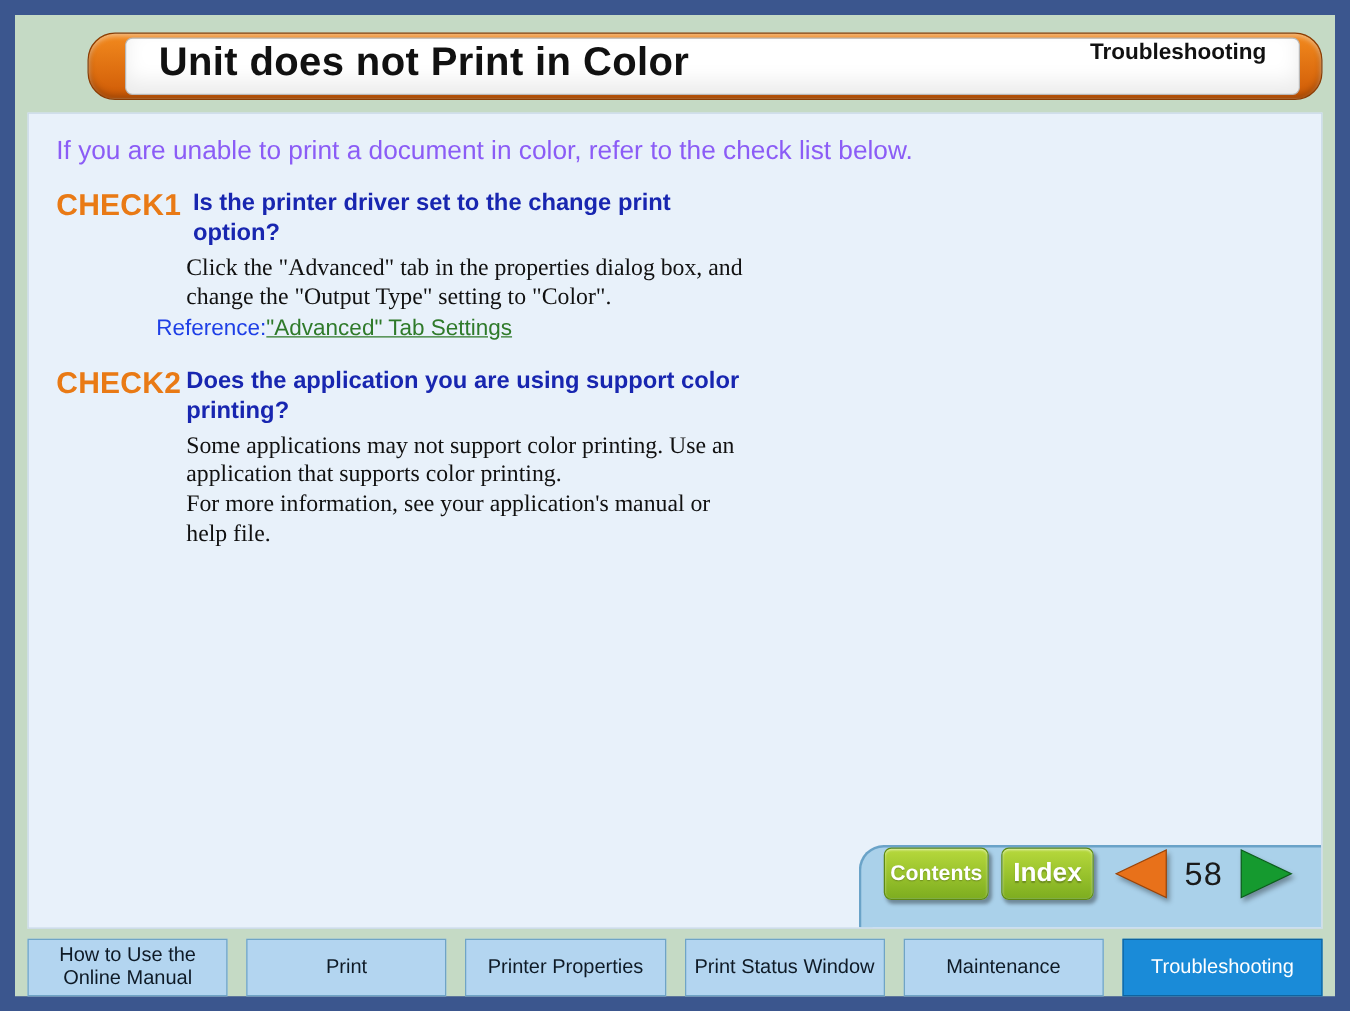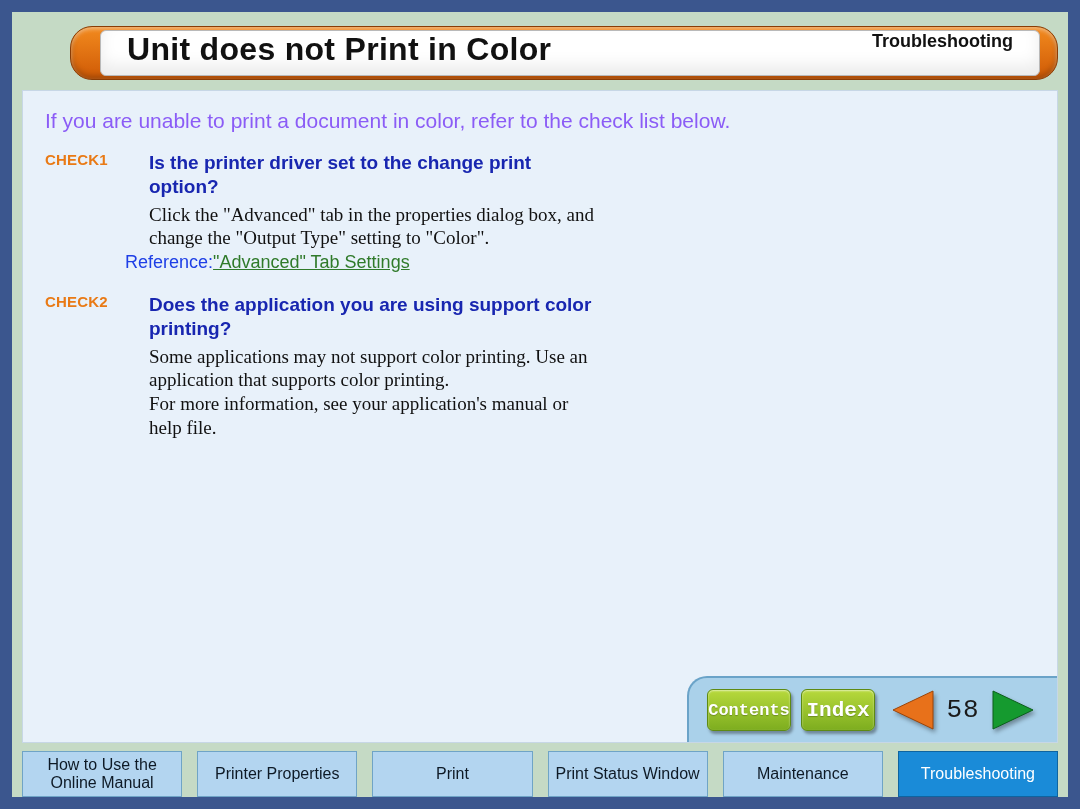--- a/index.html
+++ b/index.html
@@ -46,39 +46,38 @@
     margin: 0 10px 8px 10px;
     background: #e8f1fa;
     border: 1px solid #c7d7e6;
     padding: 18px 22px 14px 22px;
     position: relative;
     overflow: hidden;
   }
   .intro { font-size: 21px; color: #8b5cf6; margin-bottom: 18px; }
   .check-block { max-width: 555px; margin-bottom: 20px; }
   .check-row { display: flex; gap: 12px; align-items: flex-start; }
-  .check-label { color: #e97a15; font-weight: bold; font-size: 15px; min-width: 92px; letter-spacing: .2px; }
+  .check-label { color: #e97a15; font-weight: bold; font-size: 24px; min-width: 92px; letter-spacing: .2px; }
   .check-q { color: #1826b0; font-weight: bold; font-size: 19px; line-height: 1.25; }
   .check-body { margin-left: 104px; margin-top: 4px; font-family: "Times New Roman", Times, serif; font-size: 19px; line-height: 1.25; color: #111; }
   .ref-row { margin-left: 80px; margin-top: 2px; font-size: 18px; }
   .ref-label { color: #1e3fe6; }
   .ref-link { color: #2f7a2a; text-decoration: underline; cursor: pointer; }
   
   .nav-panel {
     position: absolute;
     right: 0; bottom: 0;
     width: 370px; height: 66px;
     background: #aad1ea;
     border: 2px solid #6aa3c8;
     border-right: none;
     border-bottom: none;
     border-top-left-radius: 20px;
-    display: flex; align-items: center; gap: 10px;
+    display: flex; align-items: flex-start; gap: 10px;
     padding: 0 12px 0 18px;
-    font-family: Liberation Mono, monospace;
   }
   .pill-btn {
     height: 42px;
     border-radius: 6px;
     background: linear-gradient(#b7d93c, #7dad1f);
     border: 1px solid #5e8a13;
     box-shadow: 2px 3px 3px rgba(0,0,0,.35), inset 0 1px 2px rgba(255,255,255,.6);
     color: #fff; font-weight: bold;
     display: flex; align-items: center; justify-content: center;
     padding: 0 14px;
@@ -162,21 +161,21 @@
           <span class="page-num">58</span>
           <svg class="arrow" viewBox="0 0 46 42">
             <polygon points="2,2 2,40 42,21" fill="#159a2f" stroke="#0c5e1c" stroke-width="1"></polygon>
           </svg>
         </div>
       </div>
     </div>
 
     <div class="tabs">
       <div class="tab">How to Use the Online Manual</div>
+      <div class="tab">Print</div>
       <div class="tab">Printer Properties</div>
-      <div class="tab">Print</div>
       <div class="tab">Print Status Window</div>
       <div class="tab">Maintenance</div>
       <div class="tab active">Troubleshooting</div>
     </div>
 
   </div>
 </div>
 
 </body></html>

